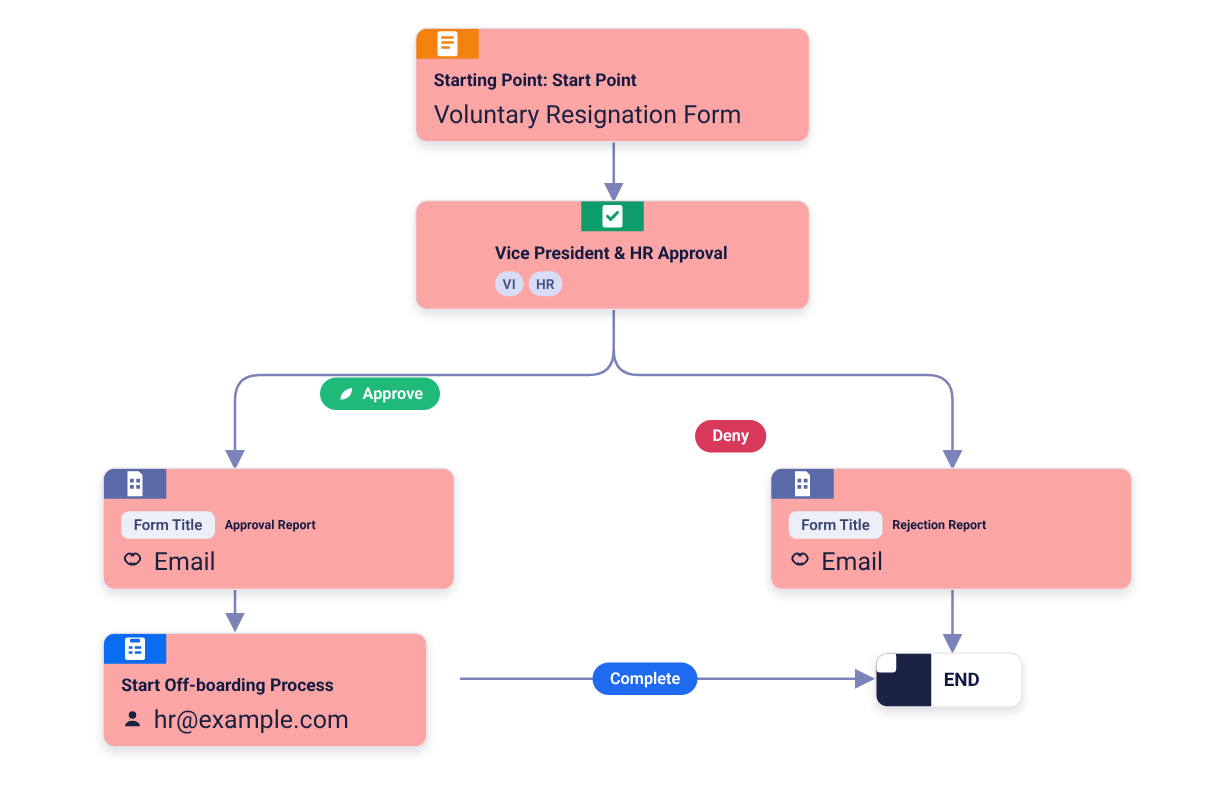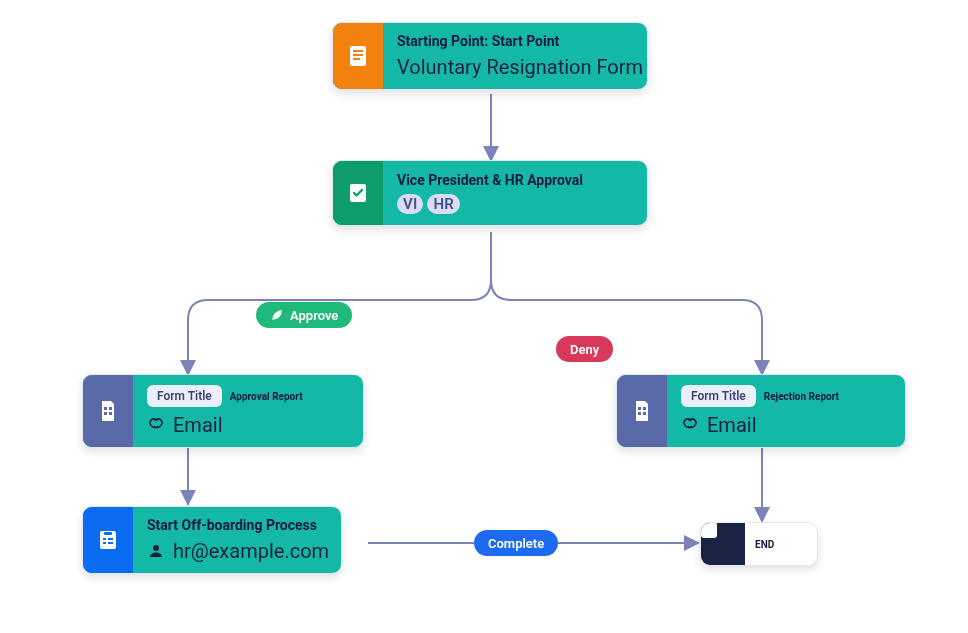--- a/index.html
+++ b/index.html
@@ -1,27 +1,28 @@
 <!DOCTYPE html>
 <html><head>
 <meta charset="utf-8">
 <style>
   * { box-sizing: border-box; margin: 0; padding: 0; }
   body { font-family: -apple-system, BlinkMacSystemFont, "Segoe UI", Roboto, sans-serif; background: #fff; width: 968px; height: 633px; position: relative; }
   .canvas { position: relative; width: 968px; height: 633px; }
 
   .node {
     position: absolute;
-    background: #14b8a6;
+    background: #fca5a5;
     border: 1px solid #e5e7ef;
     border-radius: 10px;
     box-shadow: 0 4px 8px rgba(20,20,40,0.12);
     display: flex;
     overflow: hidden;
     min-height: 66px;
+    flex-direction: column;
   }
   .node .iconbar {
     width: 50px;
     display: flex;
     align-items: center;
     justify-content: center;
     flex-shrink: 0;
   }
   .node .content {
     padding: 10px 16px 10px 14px;
@@ -38,21 +39,21 @@
   .green  { background: #0d9d6a; }
   .indigo { background: #5a6aa8; }
   .blue   { background: #0a6cf0; }
   .navy   { background: #1a2344; }
 
   .icon { width: 24px; height: 24px; fill: #fff; }
 
   .chip {
     display: inline-flex; align-items: center; justify-content: center;
     height: 20px; padding: 0 6px; border-radius: 10px;
-    background: #d8dcf5; color: #475083; font-size: 15px; font-weight: 600;
+    background: #d8dcf5; color: #475083; font-size: 11px; font-weight: 600;
     letter-spacing: .2px;
   }
   .chip + .chip { margin-left: -4px; }
 
   .tag {
     display: inline-flex; align-items: center; height: 22px;
     padding: 0 10px; border-radius: 6px; background: #eceff7;
     font-size: 12px; font-weight: 600; color: #3a4472;
   }
   .tag-val { font-weight: 700; font-size: 10px; color: #121a42; }
@@ -75,21 +76,21 @@
     background: #fff;
     border: 1px solid #e5e7ef;
     border-radius: 10px;
     box-shadow: 0 4px 8px rgba(20,20,40,0.12);
     display: flex;
     align-items: center;
     overflow: hidden;
     height: 44px;
   }
   .end-node .iconbar { width: 44px; height: 44px; }
-  .end-node .content { padding: 0 16px 0 10px; font-weight: 700; font-size: 10px; color: #121a42; }
+  .end-node .content { padding: 0 16px 0 10px; font-weight: 700; font-size: 15px; color: #121a42; }
   .stop-sq { width: 16px; height: 16px; background: #fff; border-radius: 3px; }
 
   svg.wires { position: absolute; left: 0; top: 0; width: 968px; height: 633px; pointer-events: none; }
   .wire { fill: none; stroke: #7b83b8; stroke-width: 2; }
   .arrow { fill: #7b83b8; }
 </style>
 </head>
 <body>
 
 <div class="canvas">
@@ -125,21 +126,21 @@
           <rect x="7" y="10" width="10" height="2" fill="#f2820d"></rect>
           <rect x="7" y="14" width="7" height="2" fill="#f2820d"></rect>
         </svg>
   </div>
   <div class="content">
     <div class="title">Starting Point: Start Point</div>
     <div class="sub">Voluntary Resignation Form</div>
   </div>
 </div>
 
-<div class="node" style="left:332px; top:160px; width:316px;">
+<div class="node" style="left:332px; top:160px; width:316px;align-items:center;">
   <div class="iconbar green">
     <svg class="icon" viewBox="0 0 24 24">
           <rect x="4" y="3" rx="2" width="16" height="18" fill="#fff"></rect>
           <path d="M8 12 l2.5 2.5 L16 9" stroke="#0d9d6a" stroke-width="2.4" fill="none" stroke-linecap="round" stroke-linejoin="round"></path>
         </svg>
   </div>
   <div class="content">
     <div class="title">Vice President &amp; HR Approval</div>
     <div class="row">
       <span class="chip">VI</span>

